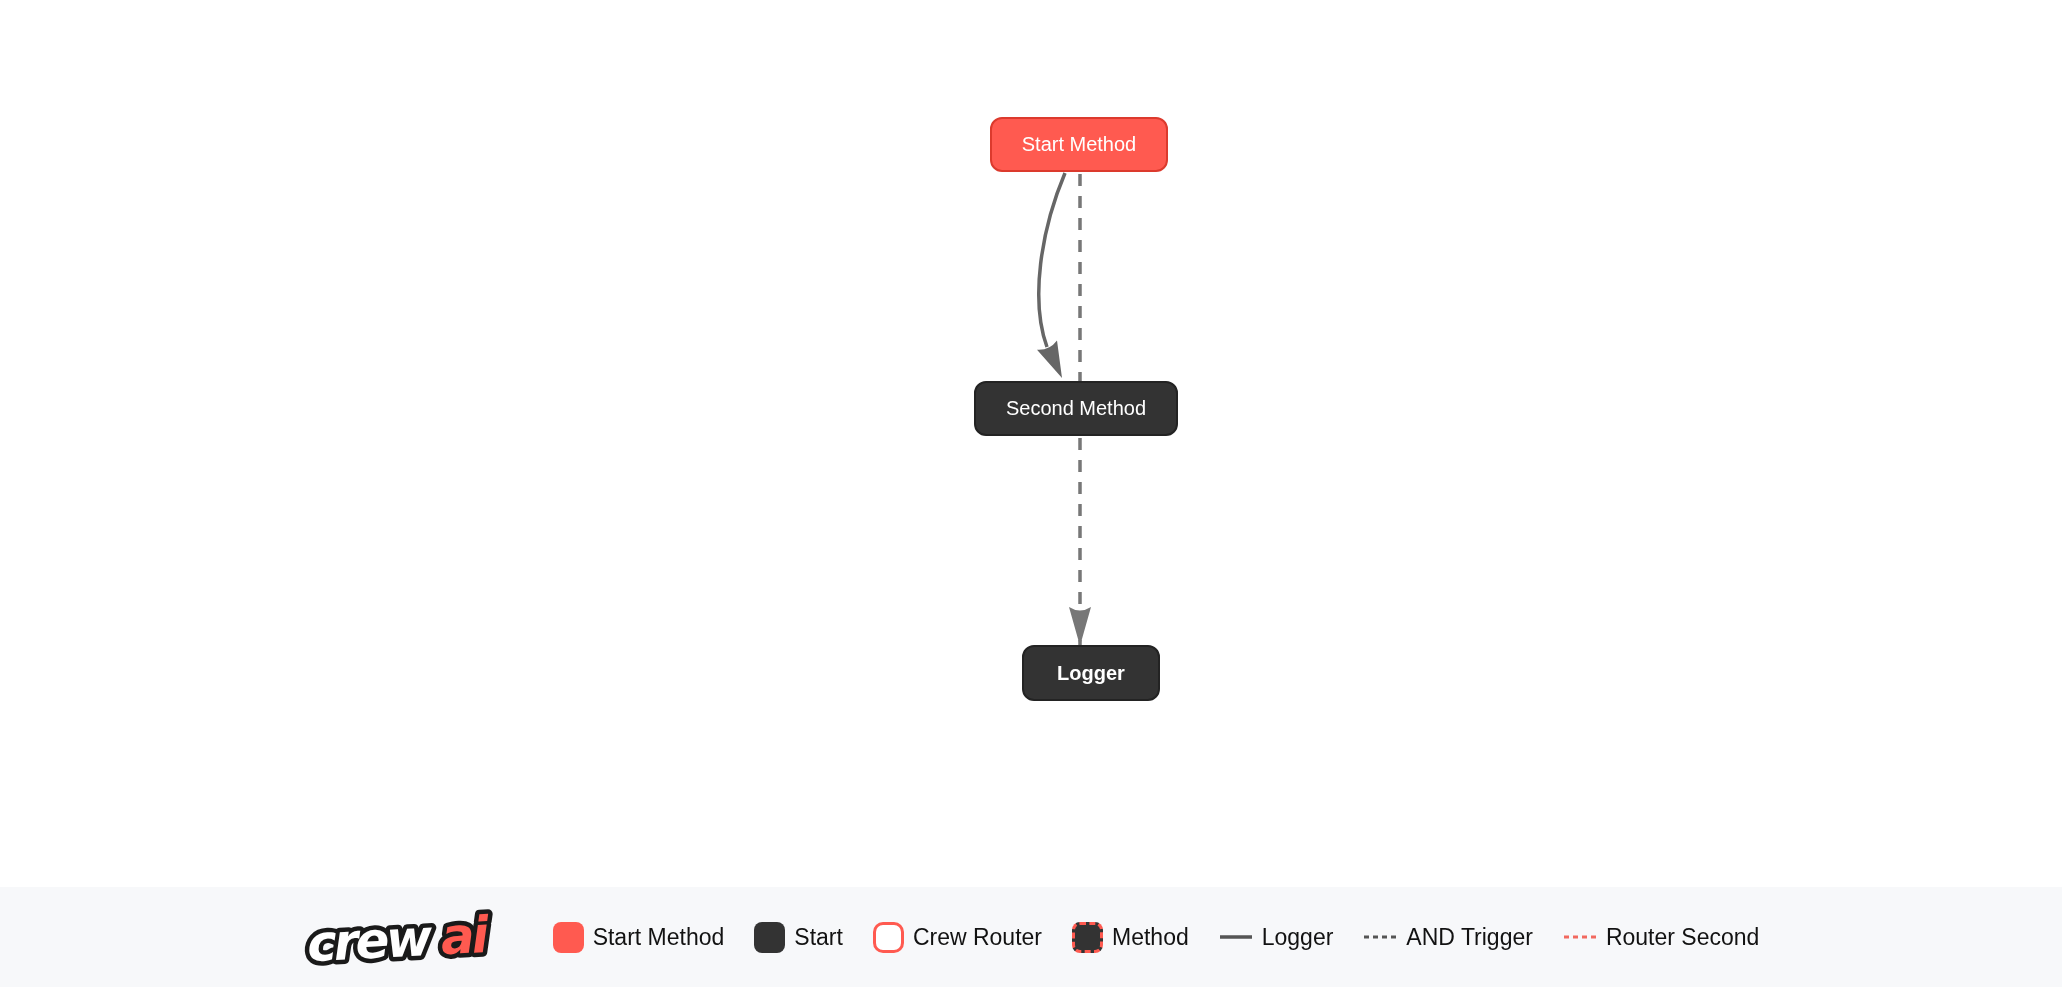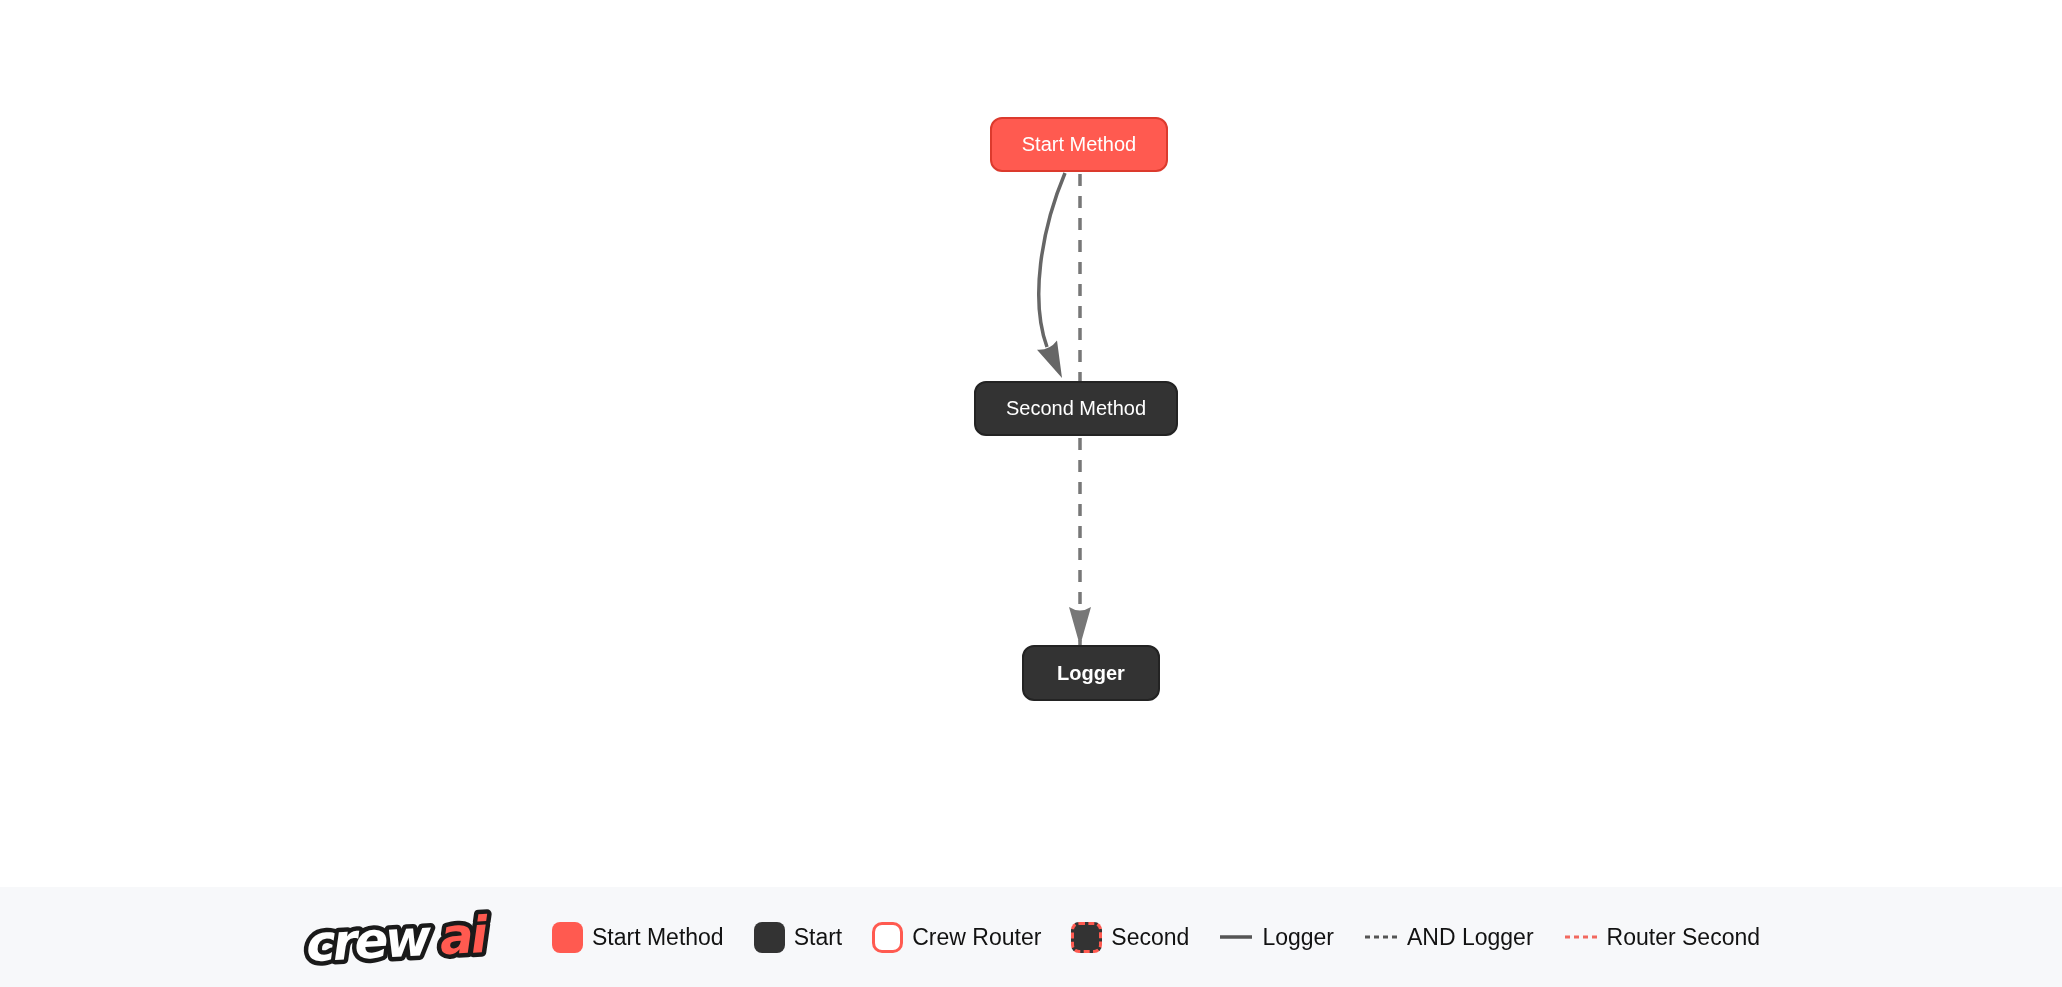--- a/index.html
+++ b/index.html
@@ -124,35 +124,35 @@
       <span>Start</span>
     </div>
 
     <div class="legend-item">
       <span class="swatch swatch-crew"></span>
       <span>Crew Router</span>
     </div>
 
     <div class="legend-item">
       <span class="swatch swatch-router"></span>
-      <span>Second</span>
+      <span>Method</span>
     </div>
 
     <div class="legend-item">
       <svg class="line-swatch" width="34" height="8" viewBox="0 0 34 8">
           <line x1="1" y1="4" x2="33" y2="4" stroke="#555555" stroke-width="3.5"></line>
         </svg>
       <span>Logger</span>
     </div>
 
     <div class="legend-item">
       <svg class="line-swatch" width="34" height="8" viewBox="0 0 34 8">
           <line x1="1" y1="4" x2="33" y2="4" stroke="#555555" stroke-width="3" stroke-dasharray="5 4"></line>
         </svg>
-      <span>AND Logger</span>
+      <span>AND Trigger</span>
     </div>
 
     <div class="legend-item">
       <svg class="line-swatch" width="34" height="8" viewBox="0 0 34 8">
           <line x1="1" y1="4" x2="33" y2="4" stroke="#F2695F" stroke-width="3" stroke-dasharray="5 4"></line>
         </svg>
       <span>Router Second</span>
     </div>
 
   </div>

